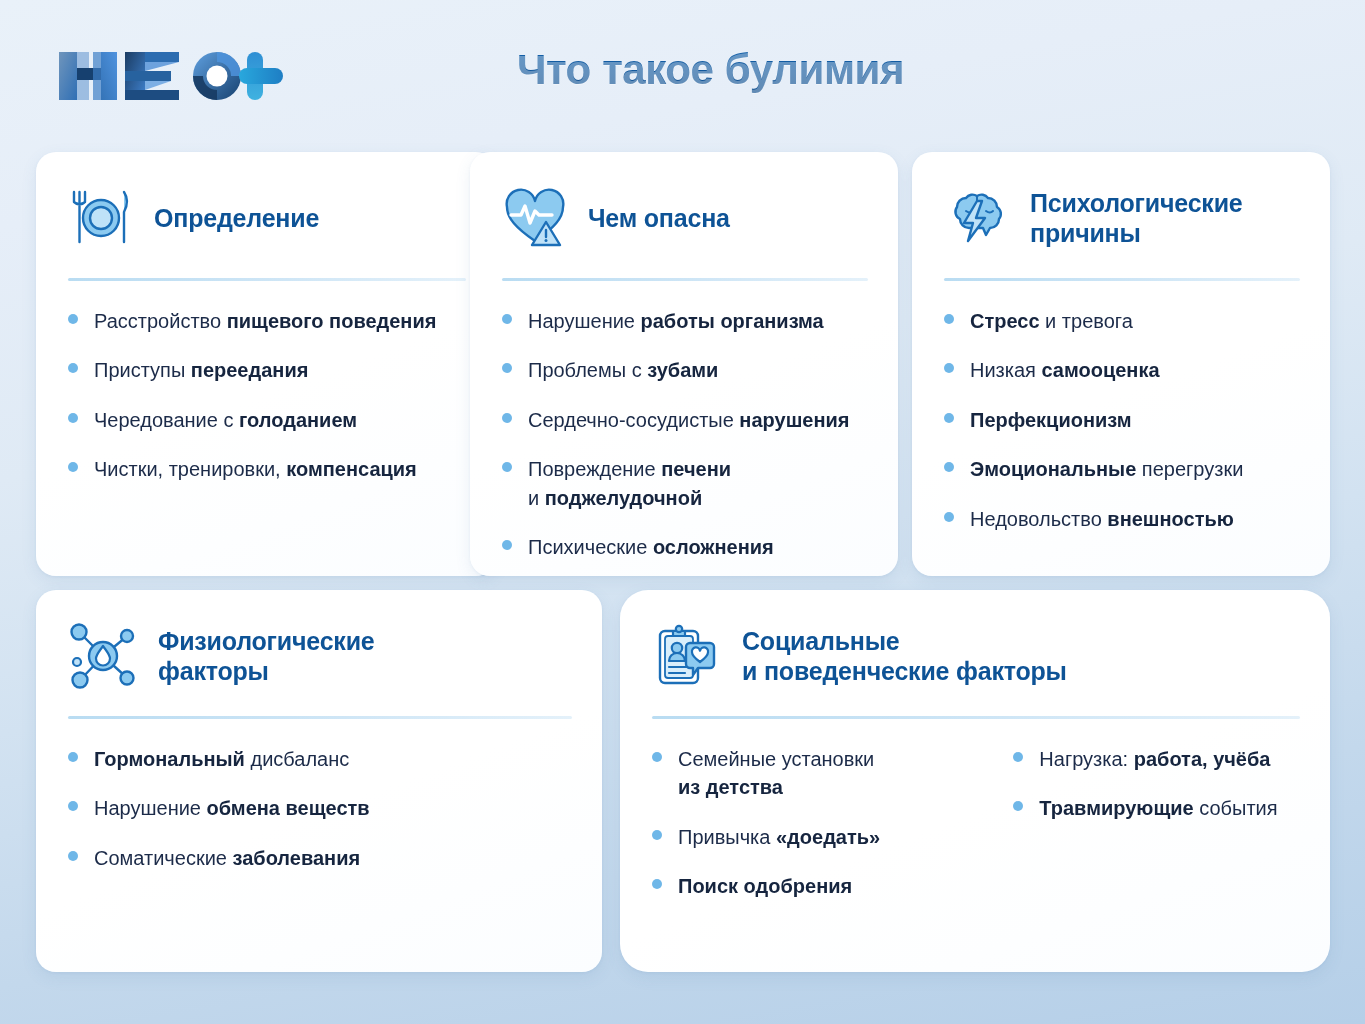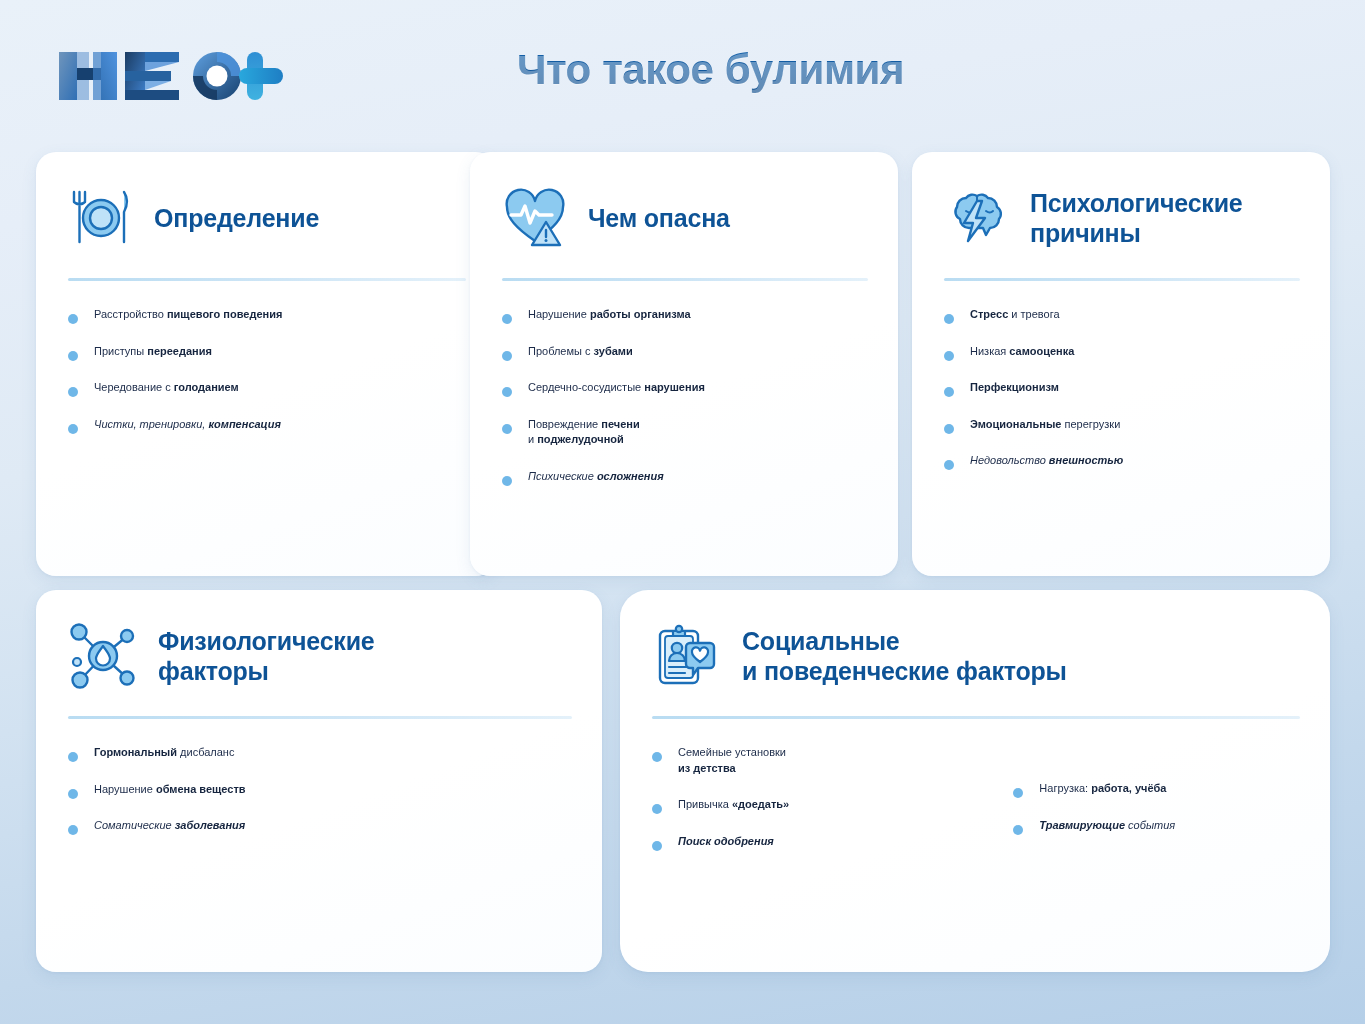--- a/index.html
+++ b/index.html
@@ -119,26 +119,26 @@
 
   .bullets {
     list-style: none;
     margin-top: 26px;
   }
 
   .bullets li {
     position: relative;
     padding-left: 26px;
     margin-bottom: 21px;
-    font-size: 11px;
+    font-size: 20px;
     line-height: 1.42;
     color: #1c2b49;
     font-weight: 400;
   }
-  .bullets li:last-child { margin-bottom: 0; font-style: italic; }
+  .bullets li:last-child { margin-bottom: 0; }
 
   .bullets li::before {
     content: "";
     position: absolute;
     left: 0;
     top: 7px;
     width: 10px;
     height: 10px;
     border-radius: 50%;
     background: #6fb7e8;
@@ -147,21 +147,21 @@
   .bullets b { font-weight: 700; color: #16253f; }
 
   
   .cols {
     display: flex;
     gap: 46px;
     margin-top: 26px;
   }
   .cols .bullets { margin-top: 0; }
   .cols .col-a { width: 330px; }
-  .cols .col-b { width: 300px; margin-top: 36px; }
+  .cols .col-b { width: 300px; }
 </style>
 </head>
 <body>
 
 <div class="header">
 
   <svg class="logo" viewBox="0 0 232 72" aria-label="HEO+">
     <defs>
       <linearGradient id="g1" x1="0" y1="0" x2="1" y2="1">
         <stop offset="0%" stop-color="#6f95bc"></stop>

